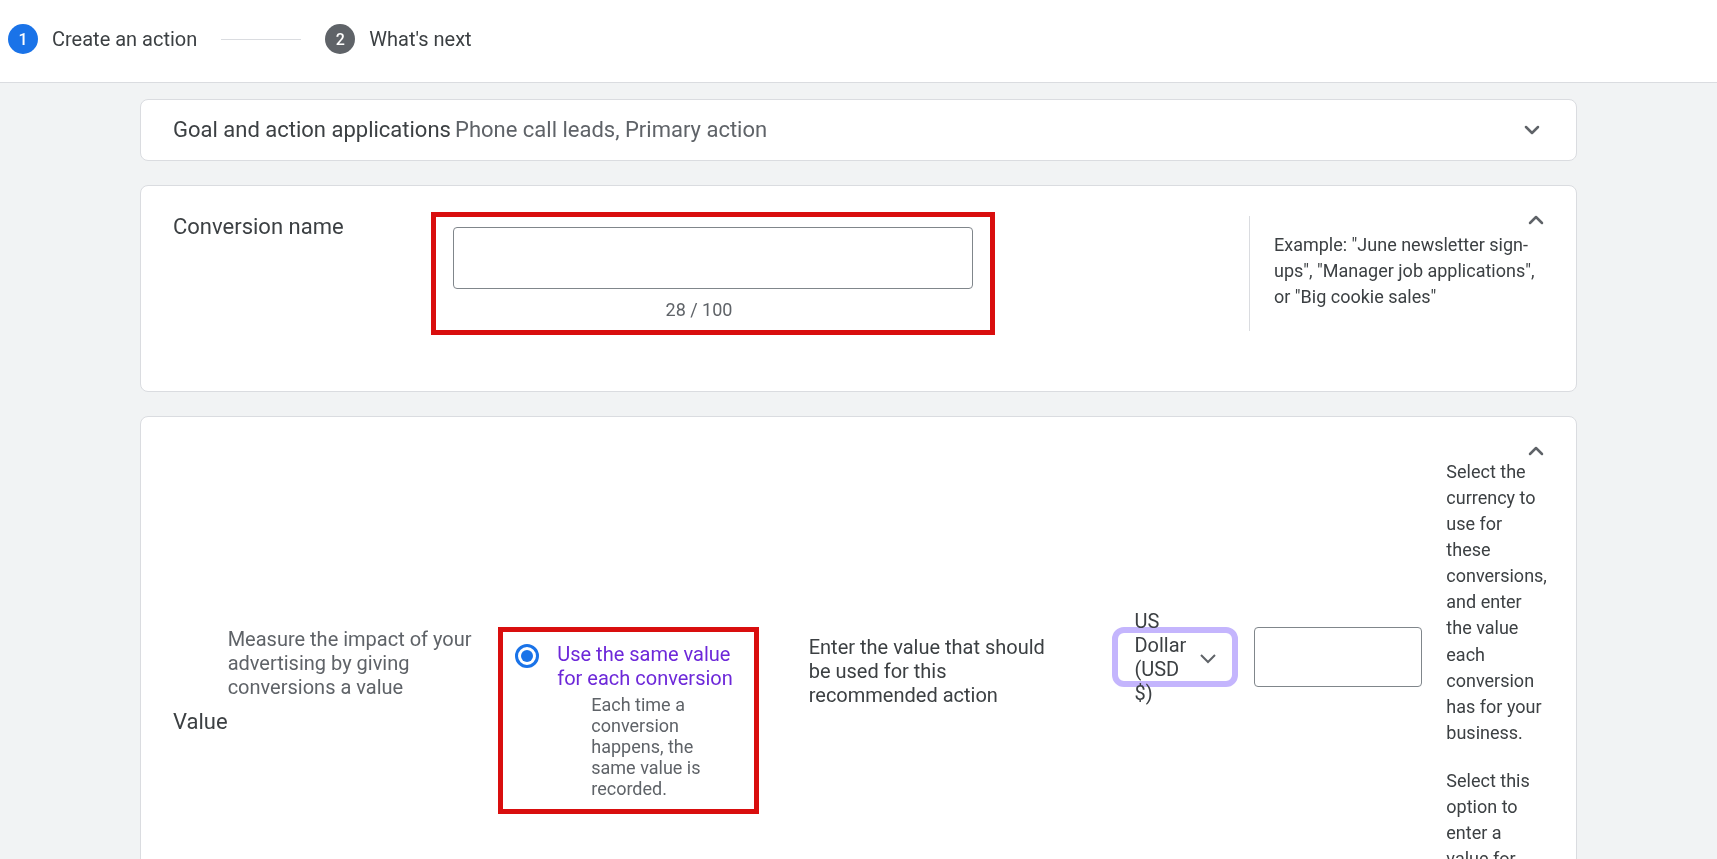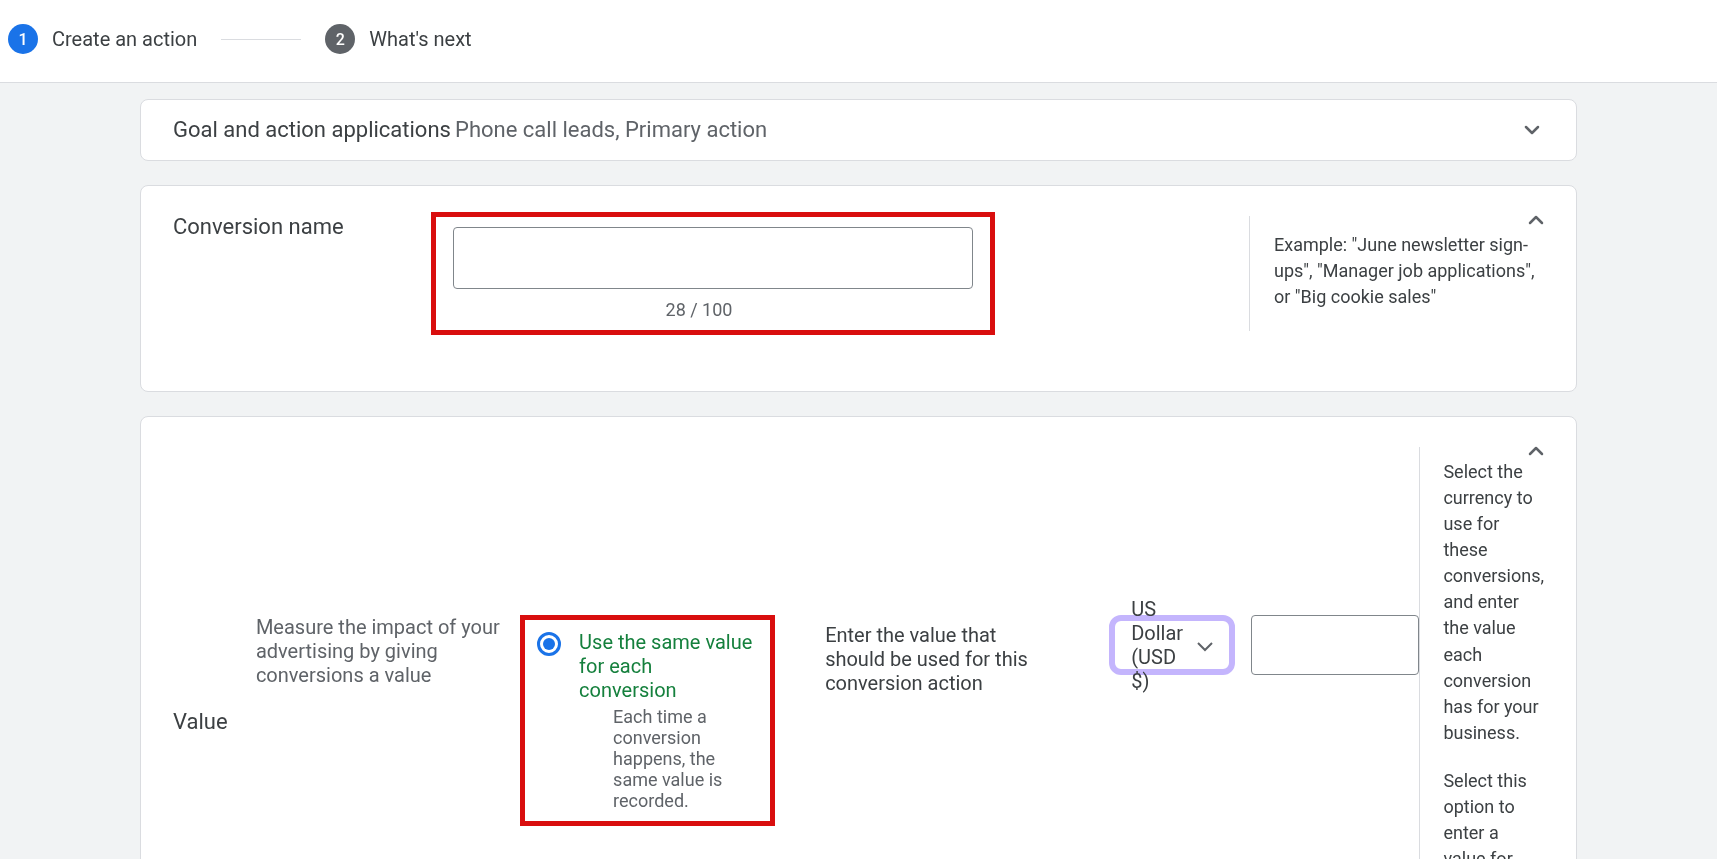--- a/index.html
+++ b/index.html
@@ -191,21 +191,21 @@
       border: 3px solid #5f6368;
       border-radius: 50%;
       flex-shrink: 0;
       margin-top: 2px;
       margin-left: 6px;
     }
     .radio-text {
       display: flex;
       flex-direction: column;
     }
-    .radio-title { font-size: 20px; color: #15803d; margin-bottom: 4px; }
+    .radio-title { font-size: 20px; color: #6d28d9; margin-bottom: 4px; }
     .radio-sub { font-size: 18px; color: #5f6368; margin-left: 34px; }
     .enter-val {
       font-size: 20px;
       color: #3c4043;
       margin: 8px 0 18px 50px;
     }
     .inputs-row {
       display: flex;
       gap: 16px;
       margin-left: 50px;
@@ -295,21 +295,21 @@
       <div class="hl-box2">
         <div class="radio">
           <div class="radio-dot"></div>
         </div>
         <div class="radio-text">
           <div class="radio-title">Use the same value for each conversion</div>
           <div class="radio-sub">Each time a conversion happens, the same value is recorded.</div>
         </div>
       </div>
 
-      <div class="enter-val">Enter the value that should be used for this conversion action</div>
+      <div class="enter-val">Enter the value that should be used for this recommended action</div>
 
       <div class="inputs-row">
         <div class="select-box">
           <span>US Dollar (USD $)</span>
           <span class="dd">
             <svg class="dd-svg" viewBox="0 0 16 10">
                 <path d="M1 1l7 7 7-7" fill="none" stroke="#5f6368" stroke-width="2"></path>
               </svg>
           </span>
         </div>

